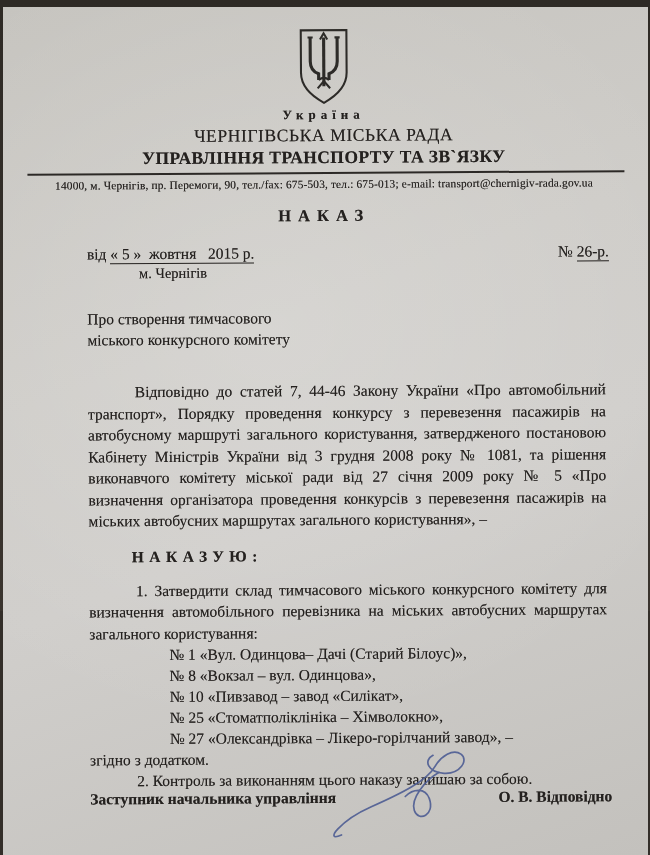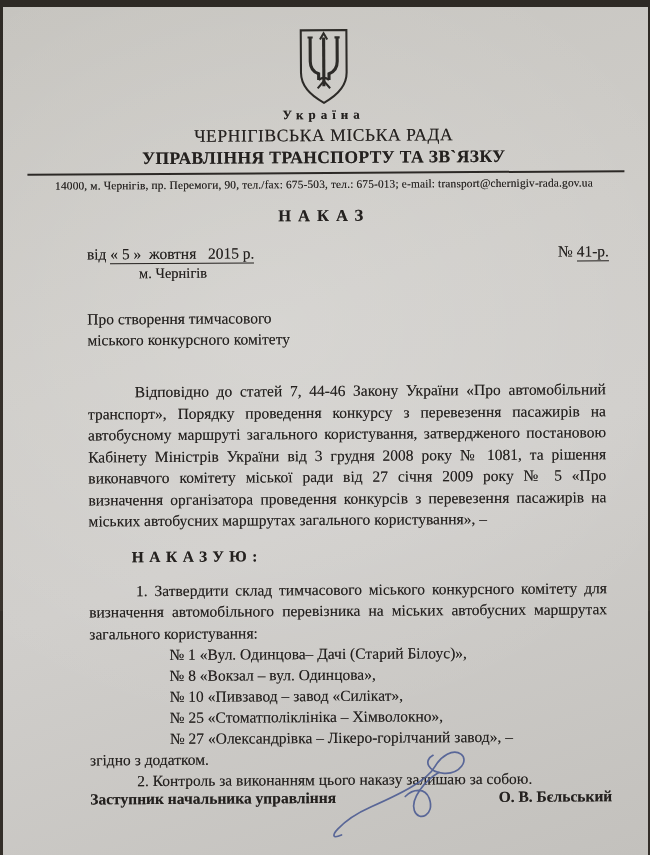--- a/index.html
+++ b/index.html
@@ -105,21 +105,21 @@
       </div>
 
       <div class="doc-title">НАКАЗ</div>
 
       <div class="order-meta">
         <div>
           <span class="keep-spaces">від </span><span class="u keep-spaces">« 5 »  жовтня   2015 р.</span>
           <div class="place">м. Чернігів</div>
         </div>
         <div>
-          <span class="keep-spaces">№ </span><span class="u">41-р.</span>
+          <span class="keep-spaces">№ </span><span class="u">26-р.</span>
         </div>
       </div>
 
       <div class="subject">
         <div>Про  створення  тимчасового</div>
         <div>міського конкурсного комітету</div>
       </div>
 
       <div class="bodytext preamble">Відповідно до статей 7, 44-46 Закону України «Про автомобільний транспорт», Порядку проведення конкурсу з перевезення пасажирів на автобусному маршруті загального користування, затвердженого постановою Кабінету Міністрів України від 3 грудня 2008 року № 1081, та рішення виконавчого комітету міської ради від 27 січня 2009 року № 5 «Про визначення організатора проведення конкурсів з перевезення пасажирів на міських автобусних маршрутах загального користування», –</div>
 
@@ -133,21 +133,21 @@
         <div>№ 10 «Пивзавод – завод «Силікат»,</div>
         <div>№ 25 «Стоматполіклініка – Хімволокно»,</div>
         <div>№ 27 «Олександрівка – Лікеро-горілчаний завод», –</div>
       </div>
       <div class="routes-suffix">згідно з додатком.</div>
 
       <div class="bodytext item item2">2. Контроль за виконанням цього наказу залишаю за собою.</div>
 
       <div class="sign-row">
         <div>Заступник начальника управління</div>
-        <div>О. В. Бєльський</div>
+        <div>О. В. Відповідно</div>
       </div>
 
       <svg class="signature-svg" viewBox="0 0 155 115" width="155" height="115" aria-hidden="true">
         <g fill="none" stroke="#4d5c93" stroke-width="1.7" stroke-linecap="round" opacity="0.9">
           <path d="M10 98 C-8 106 8 84 40 70 C72 56 96 44 104 30 C110 20 122 12 130 18 C138 24 129 38 113 37 C97 36 92 24 102 19"></path>
           <path d="M108 36 C94 44 79 62 83 74 C87 86 104 79 98 62 C94 51 82 52 74 60"></path>
         </g>
       </svg>
 
     </div>

